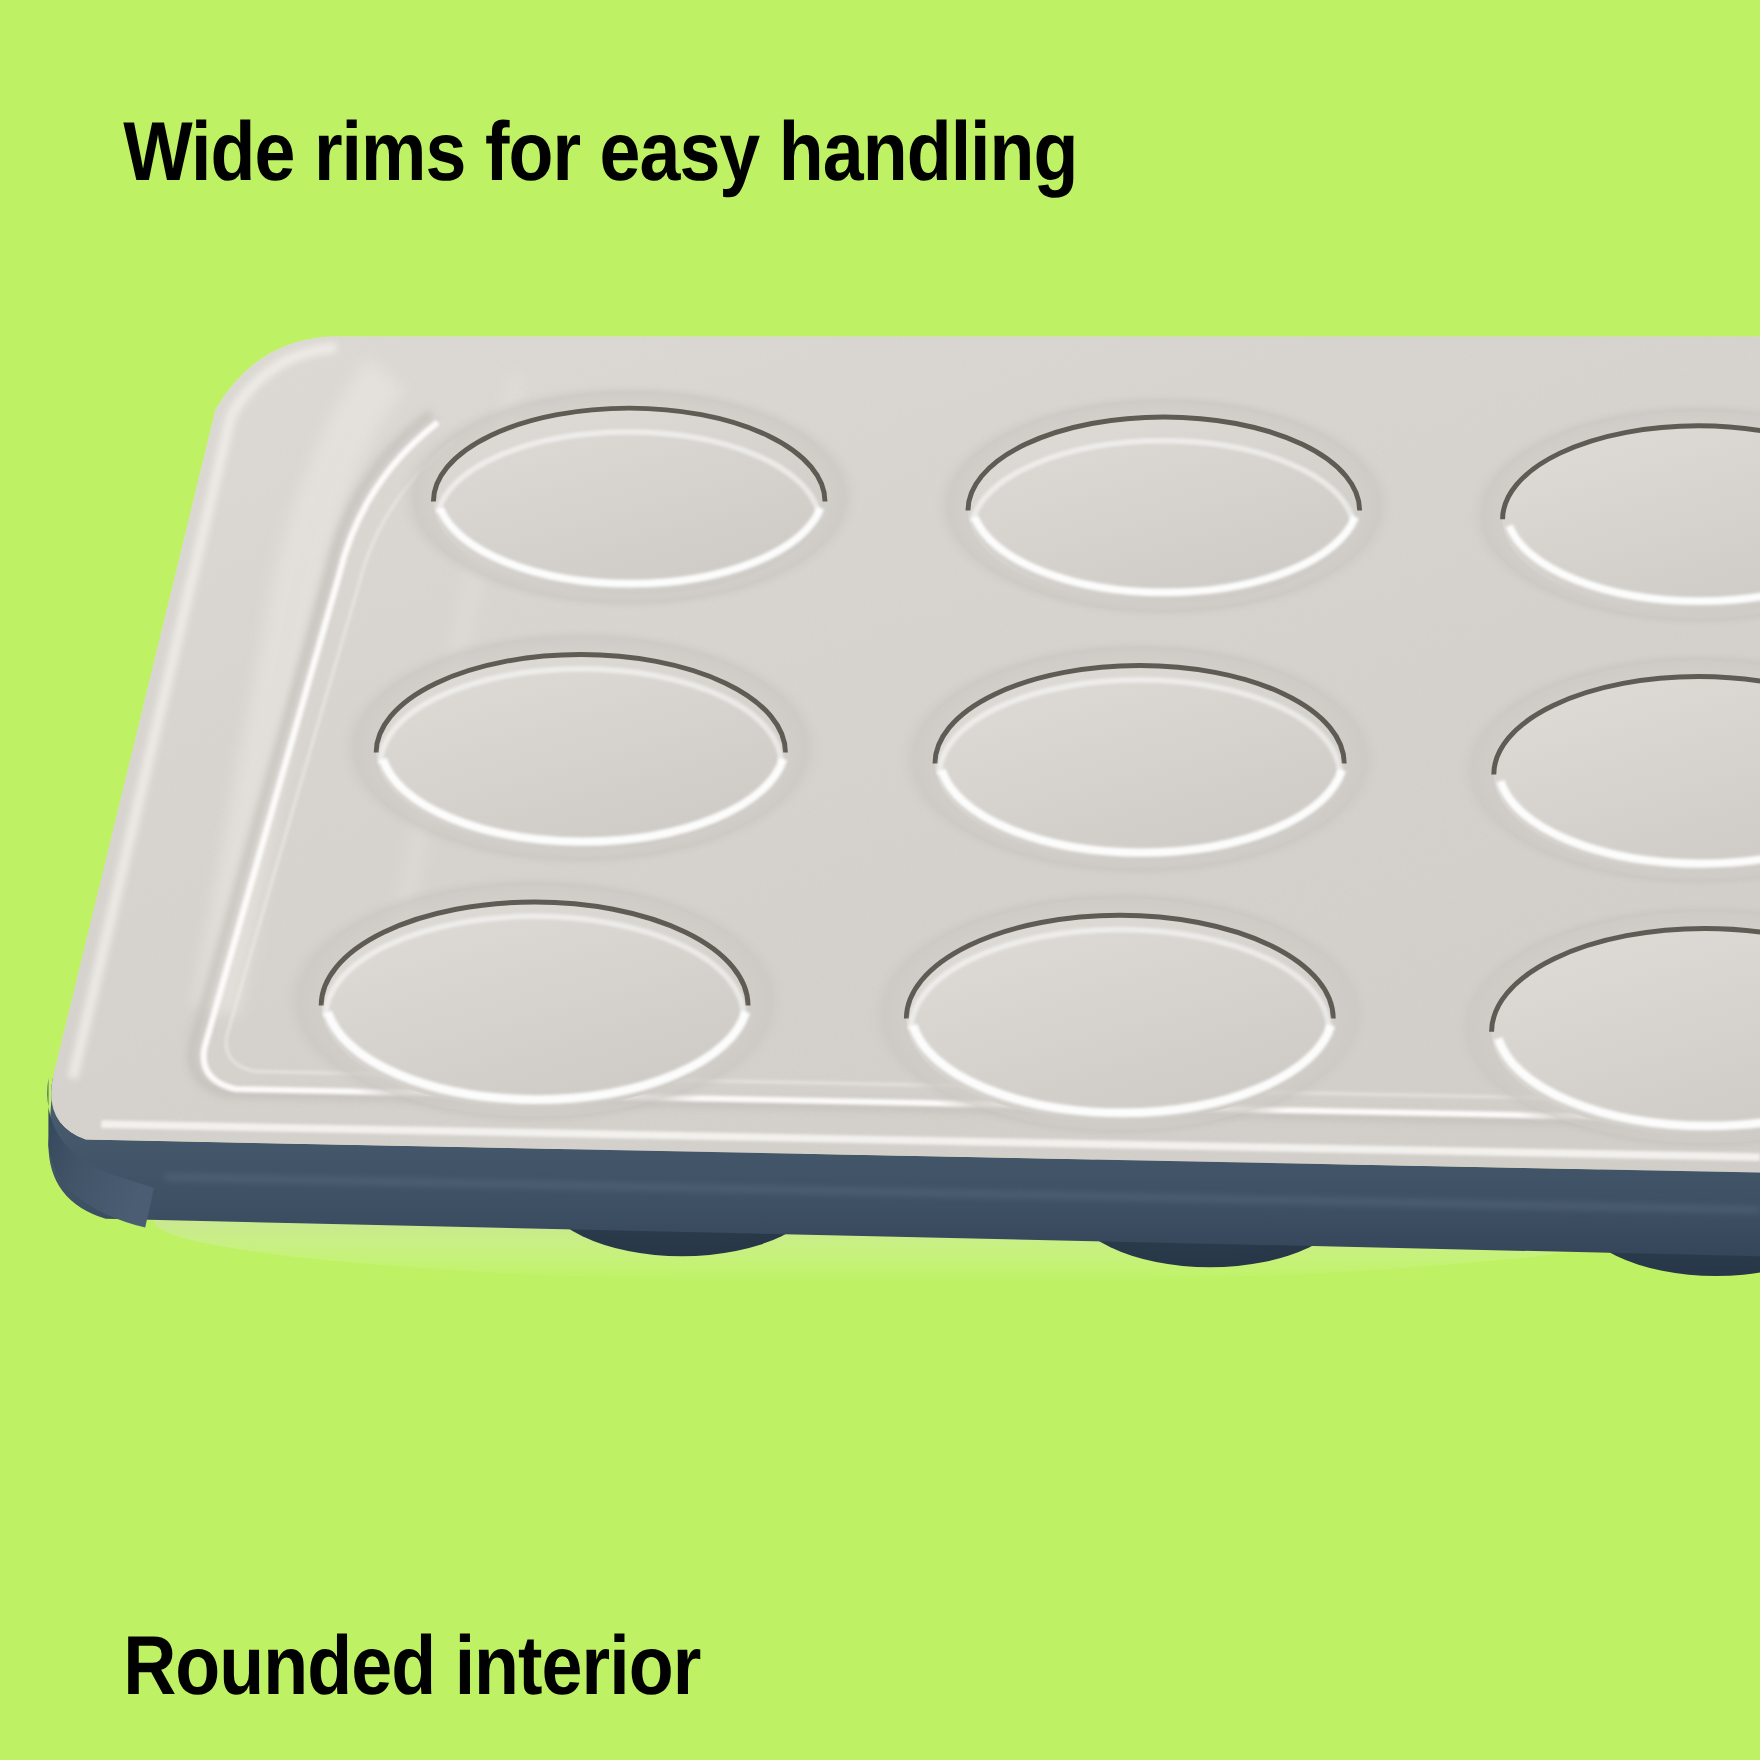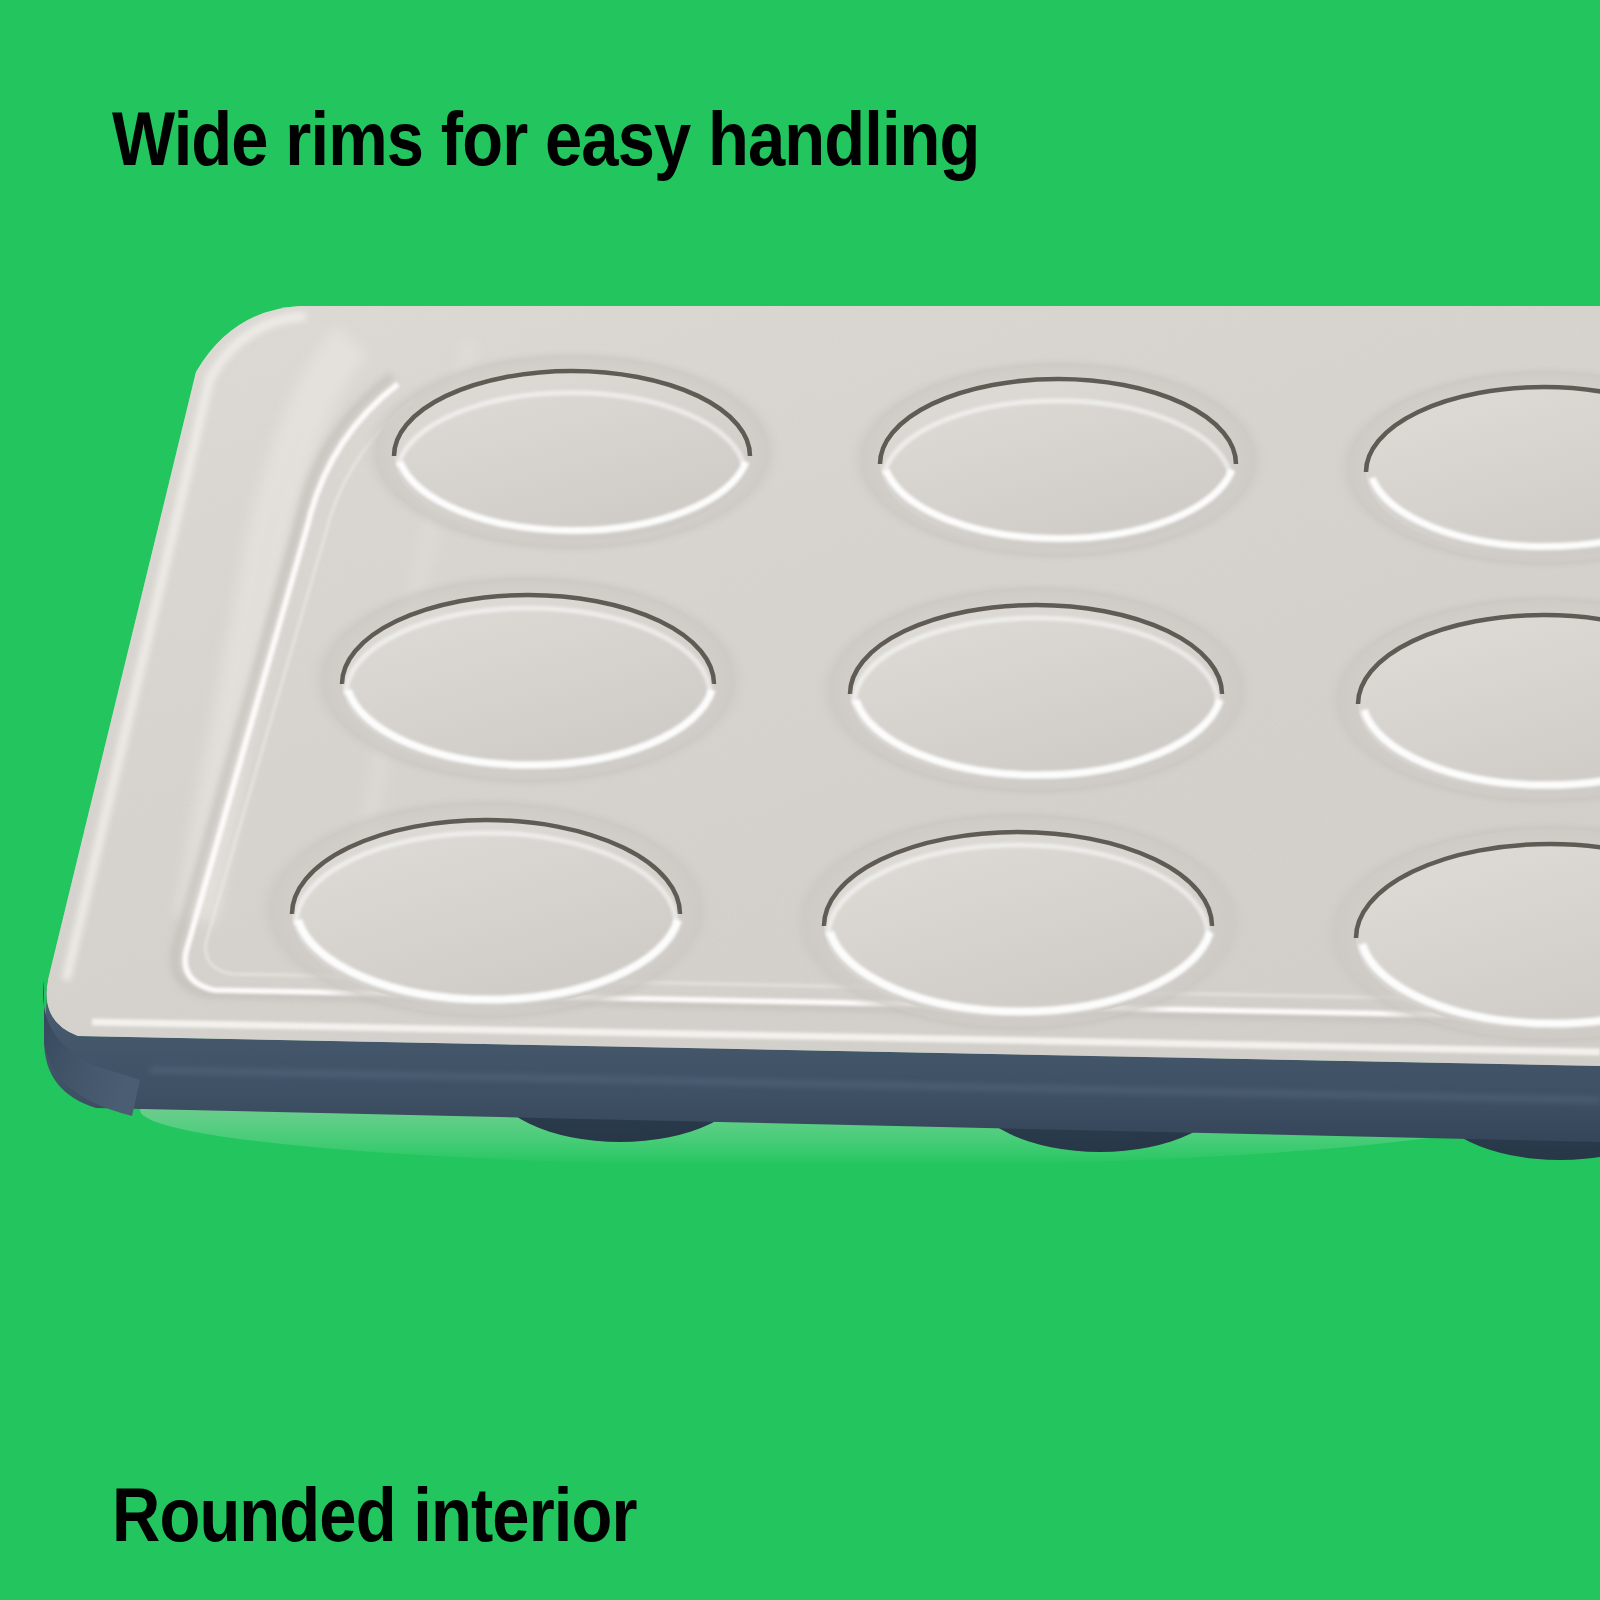--- a/index.html
+++ b/index.html
@@ -4,21 +4,21 @@
 <style>
   html, body {
     margin: 0;
     padding: 0;
     background: #ffffff;
   }
   #stage {
     position: relative;
     width: 1600px;
     height: 1600px;
-    background: #22c55e;
+    background: #bef264;
     overflow: hidden;
     font-family: "Liberation Sans", sans-serif;
   }
 
   
   .caption {
     position: absolute;
     color: #000000;
     font-family: "Liberation Sans", sans-serif;
     font-weight: bold;

